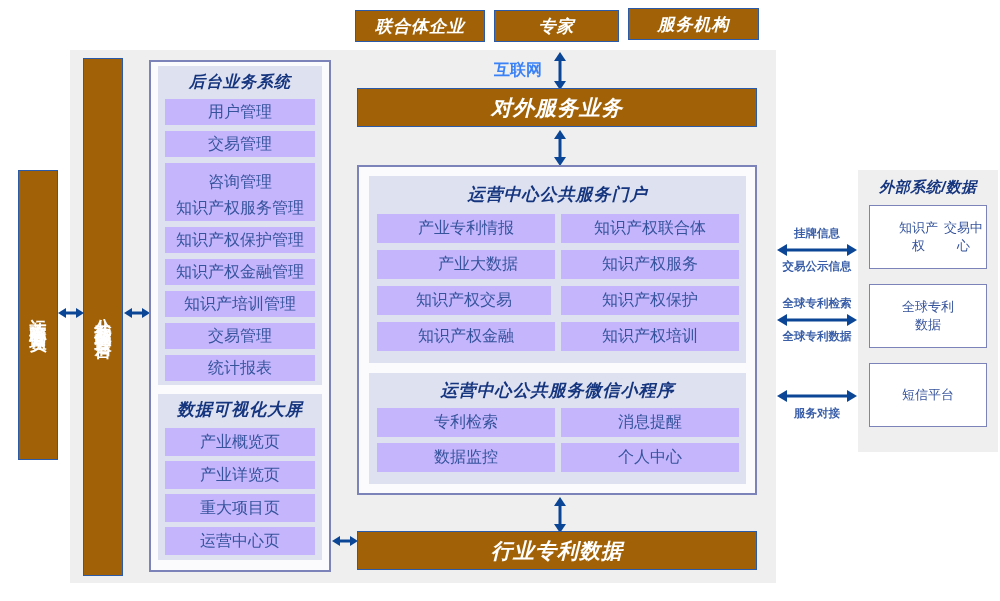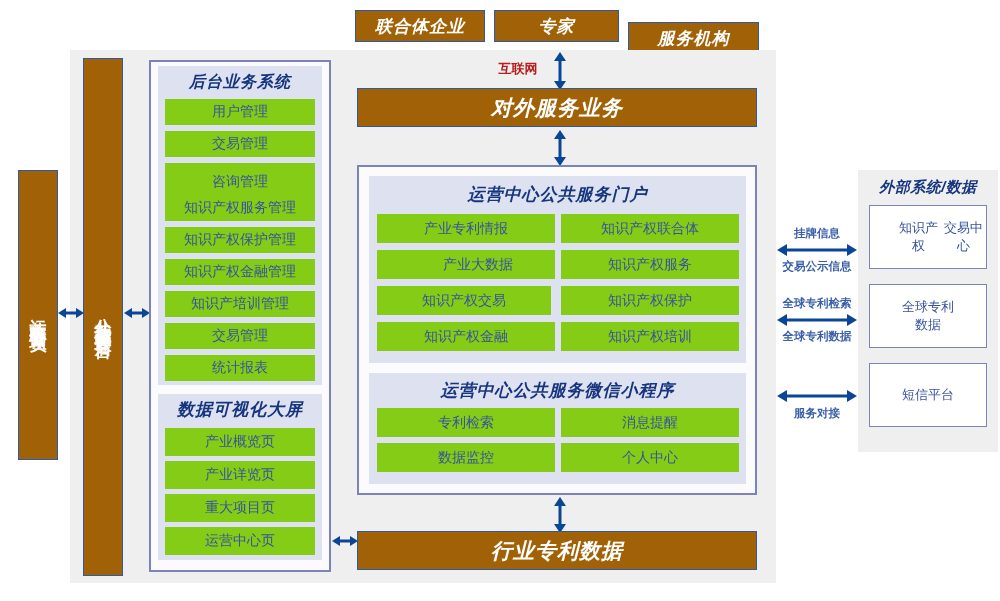--- a/index.html
+++ b/index.html
@@ -49,23 +49,23 @@
   .sub-title{
     color:#15357e;
     font-weight:bold;
     font-style:italic;
     text-align:center;
     font-size:16px;
     line-height:26px;
     letter-spacing:1px;
   }
   .cell{
-    background:#84cc16;
+    background:#c4b5fd;
     color:#36549c;
-    font-size:14px;
+    font-size:16px;
     display:flex;align-items:center;justify-content:center;
     text-align:center;
   }
 
   
   #external-panel{
     left:858px;top:170px;width:140px;height:282px;
     background:#efefef;
   }
   .ext-title{
@@ -74,30 +74,30 @@
   }
   .ext-box{
     background:#ffffff;border:1px solid #7b83b8;
     color:#36549c;font-size:13px;line-height:18px;
     display:flex;align-items:center;justify-content:center;text-align:center;
   }
   .lbl{
     position:absolute;color:#3a5fa8;font-size:11.5px;
     font-weight:bold;white-space:nowrap;text-align:center;
   }
-  .lbl-net{color:#b91c1c;font-size:13px;font-weight:bold;}
+  .lbl-net{color:#3b82f6;font-size:16px;font-weight:bold;}
 </style>
 </head>
 <body>
 
 <div class="abs solid" style="left:355px;top:10px;width:130px;height:32px;font-size:17px;">联合体企业</div>
 
 <div class="abs solid" style="left:494px;top:10px;width:125px;height:32px;font-size:17px;">专家</div>
 
-<div class="abs solid" style="left:628px;top:22px;width:131px;height:32px;font-size:17px;">服务机构</div>
+<div class="abs solid" style="left:628px;top:8px;width:131px;height:32px;font-size:17px;">服务机构</div>
 
 <div class="abs" id="main-container"></div>
 
 <svg class="abs" style="left:549px;top:52px;width:22px;height:38px;" viewBox="0 0 22 38">
   <line x1="11" y1="6" x2="11" y2="32" stroke="#0a4596" stroke-width="3"></line>
   <polygon points="11,0 5,9 17,9" fill="#0a4596"></polygon>
   <polygon points="11,38 5,29 17,29" fill="#0a4596"></polygon>
 </svg>
 <div class="abs lbl lbl-net" style="left:490px;top:60px;width:56px;">互联网</div>
 

